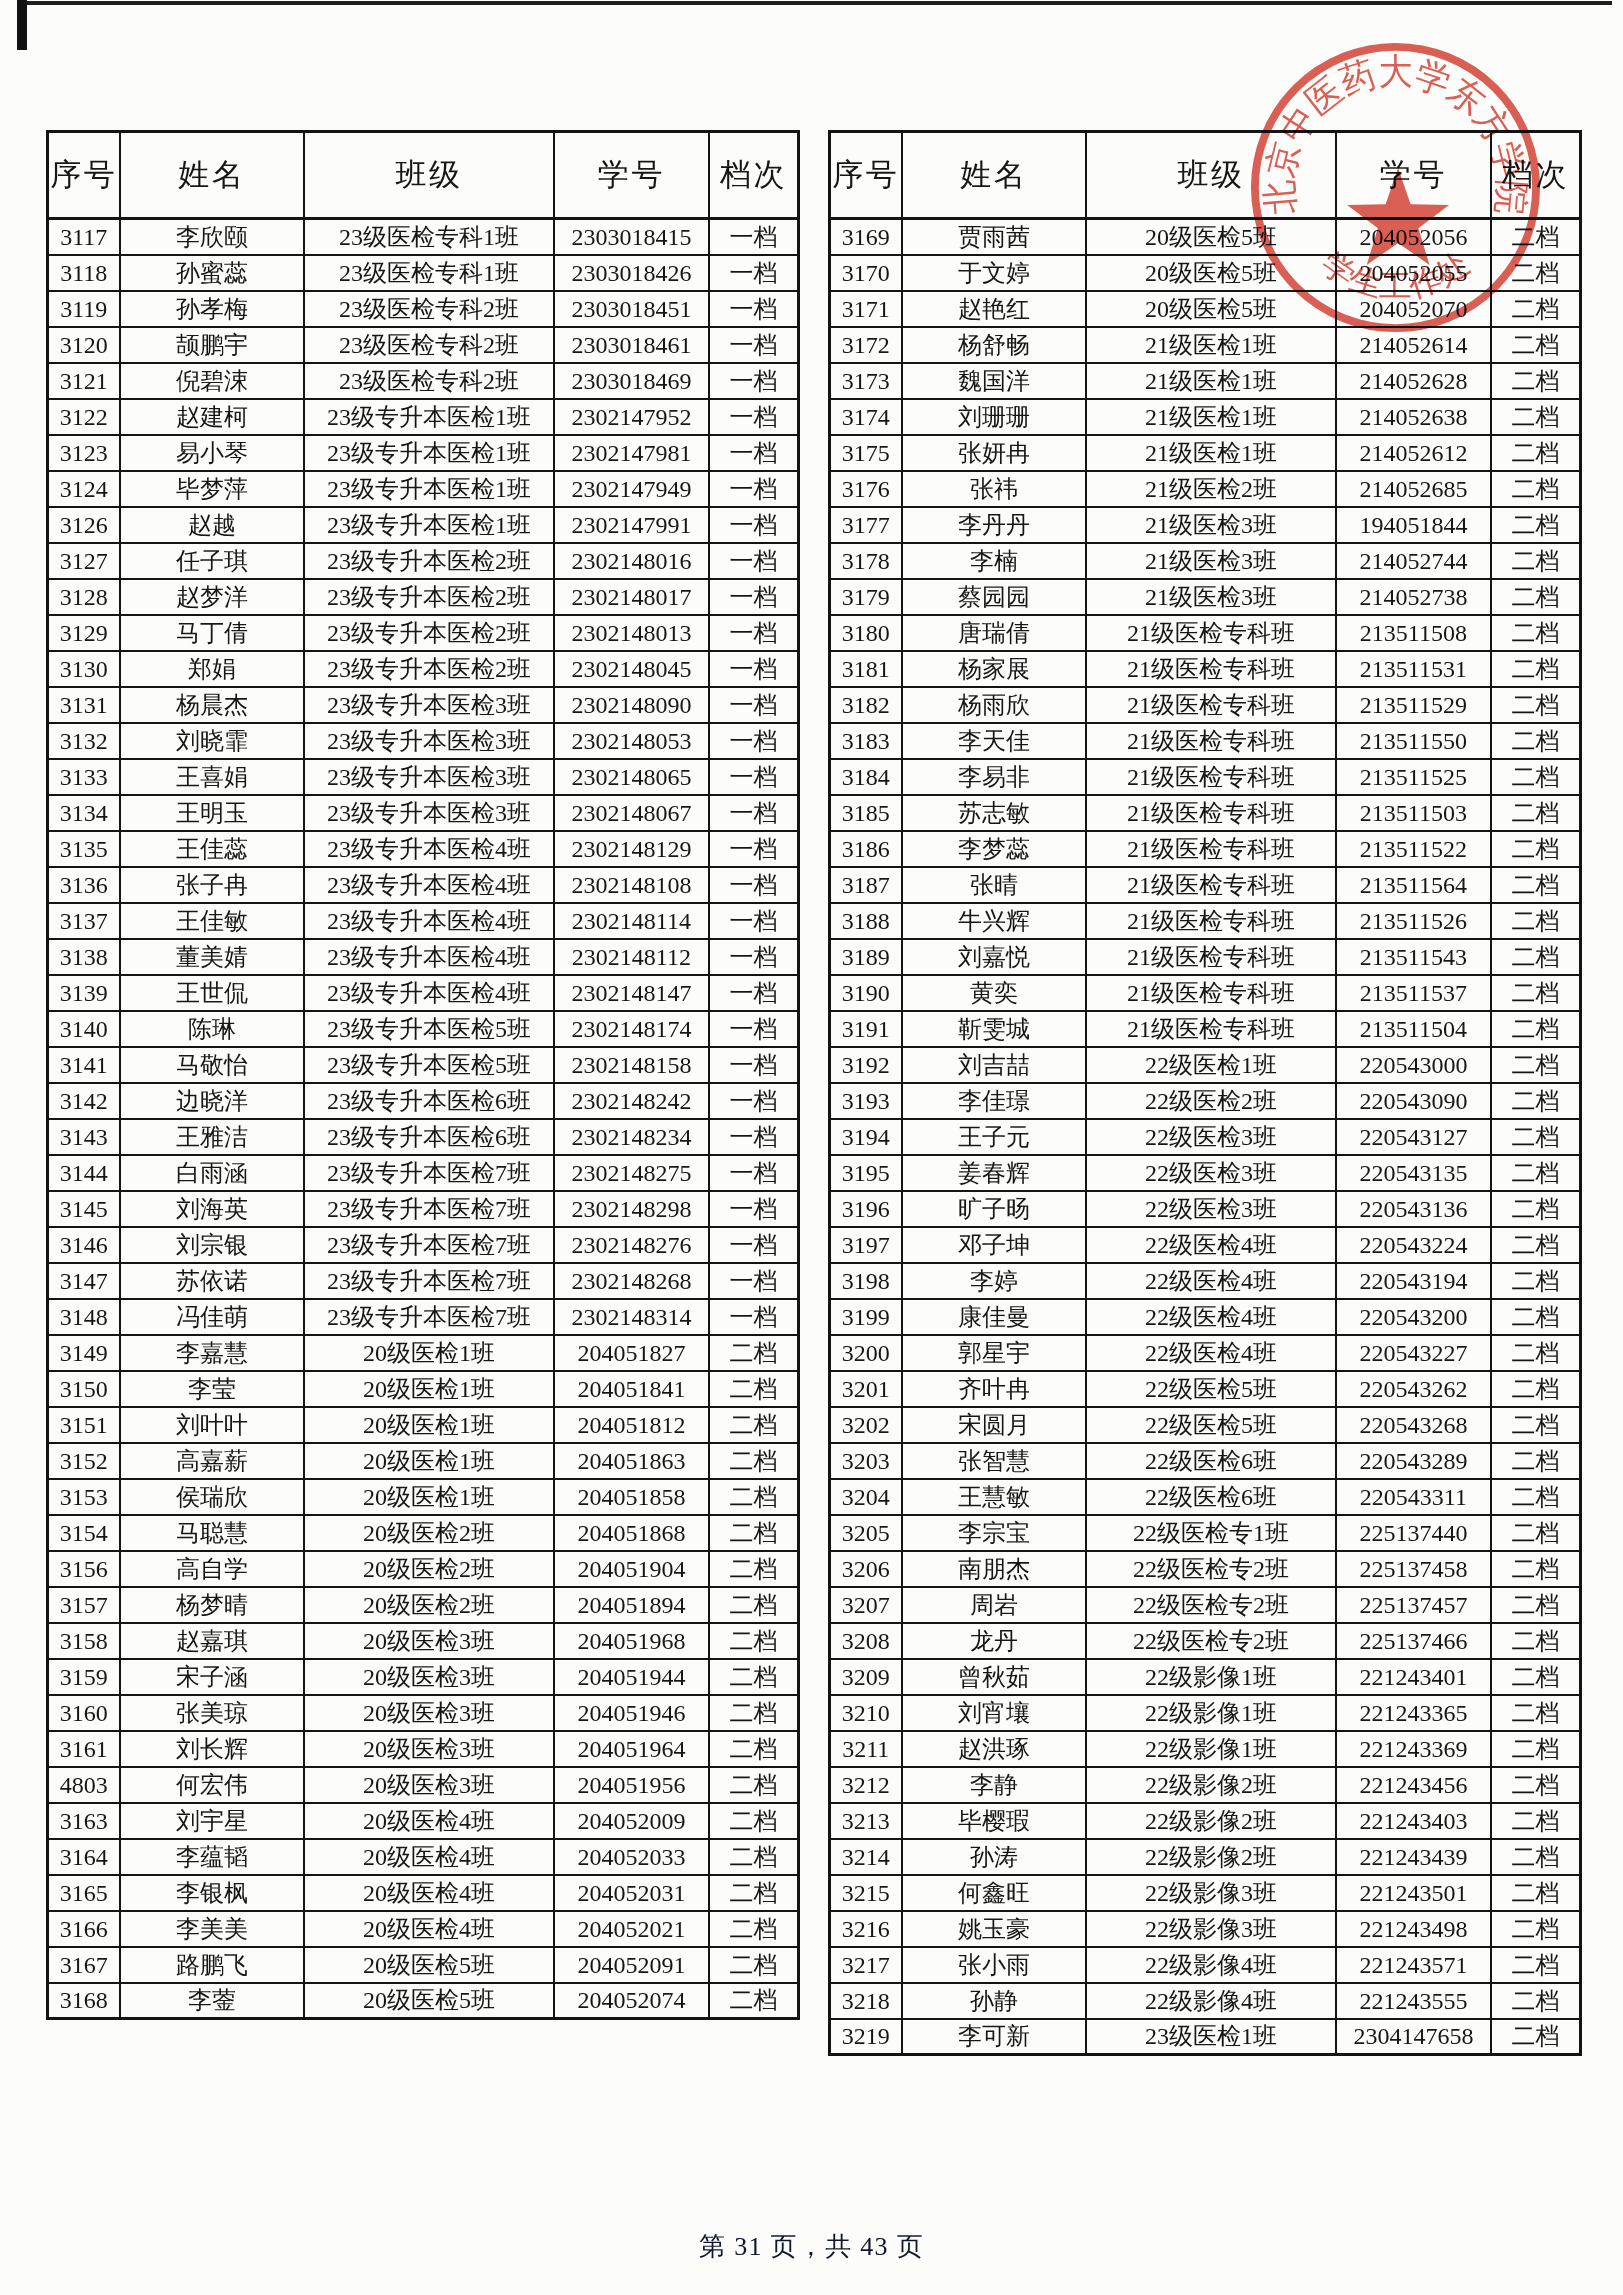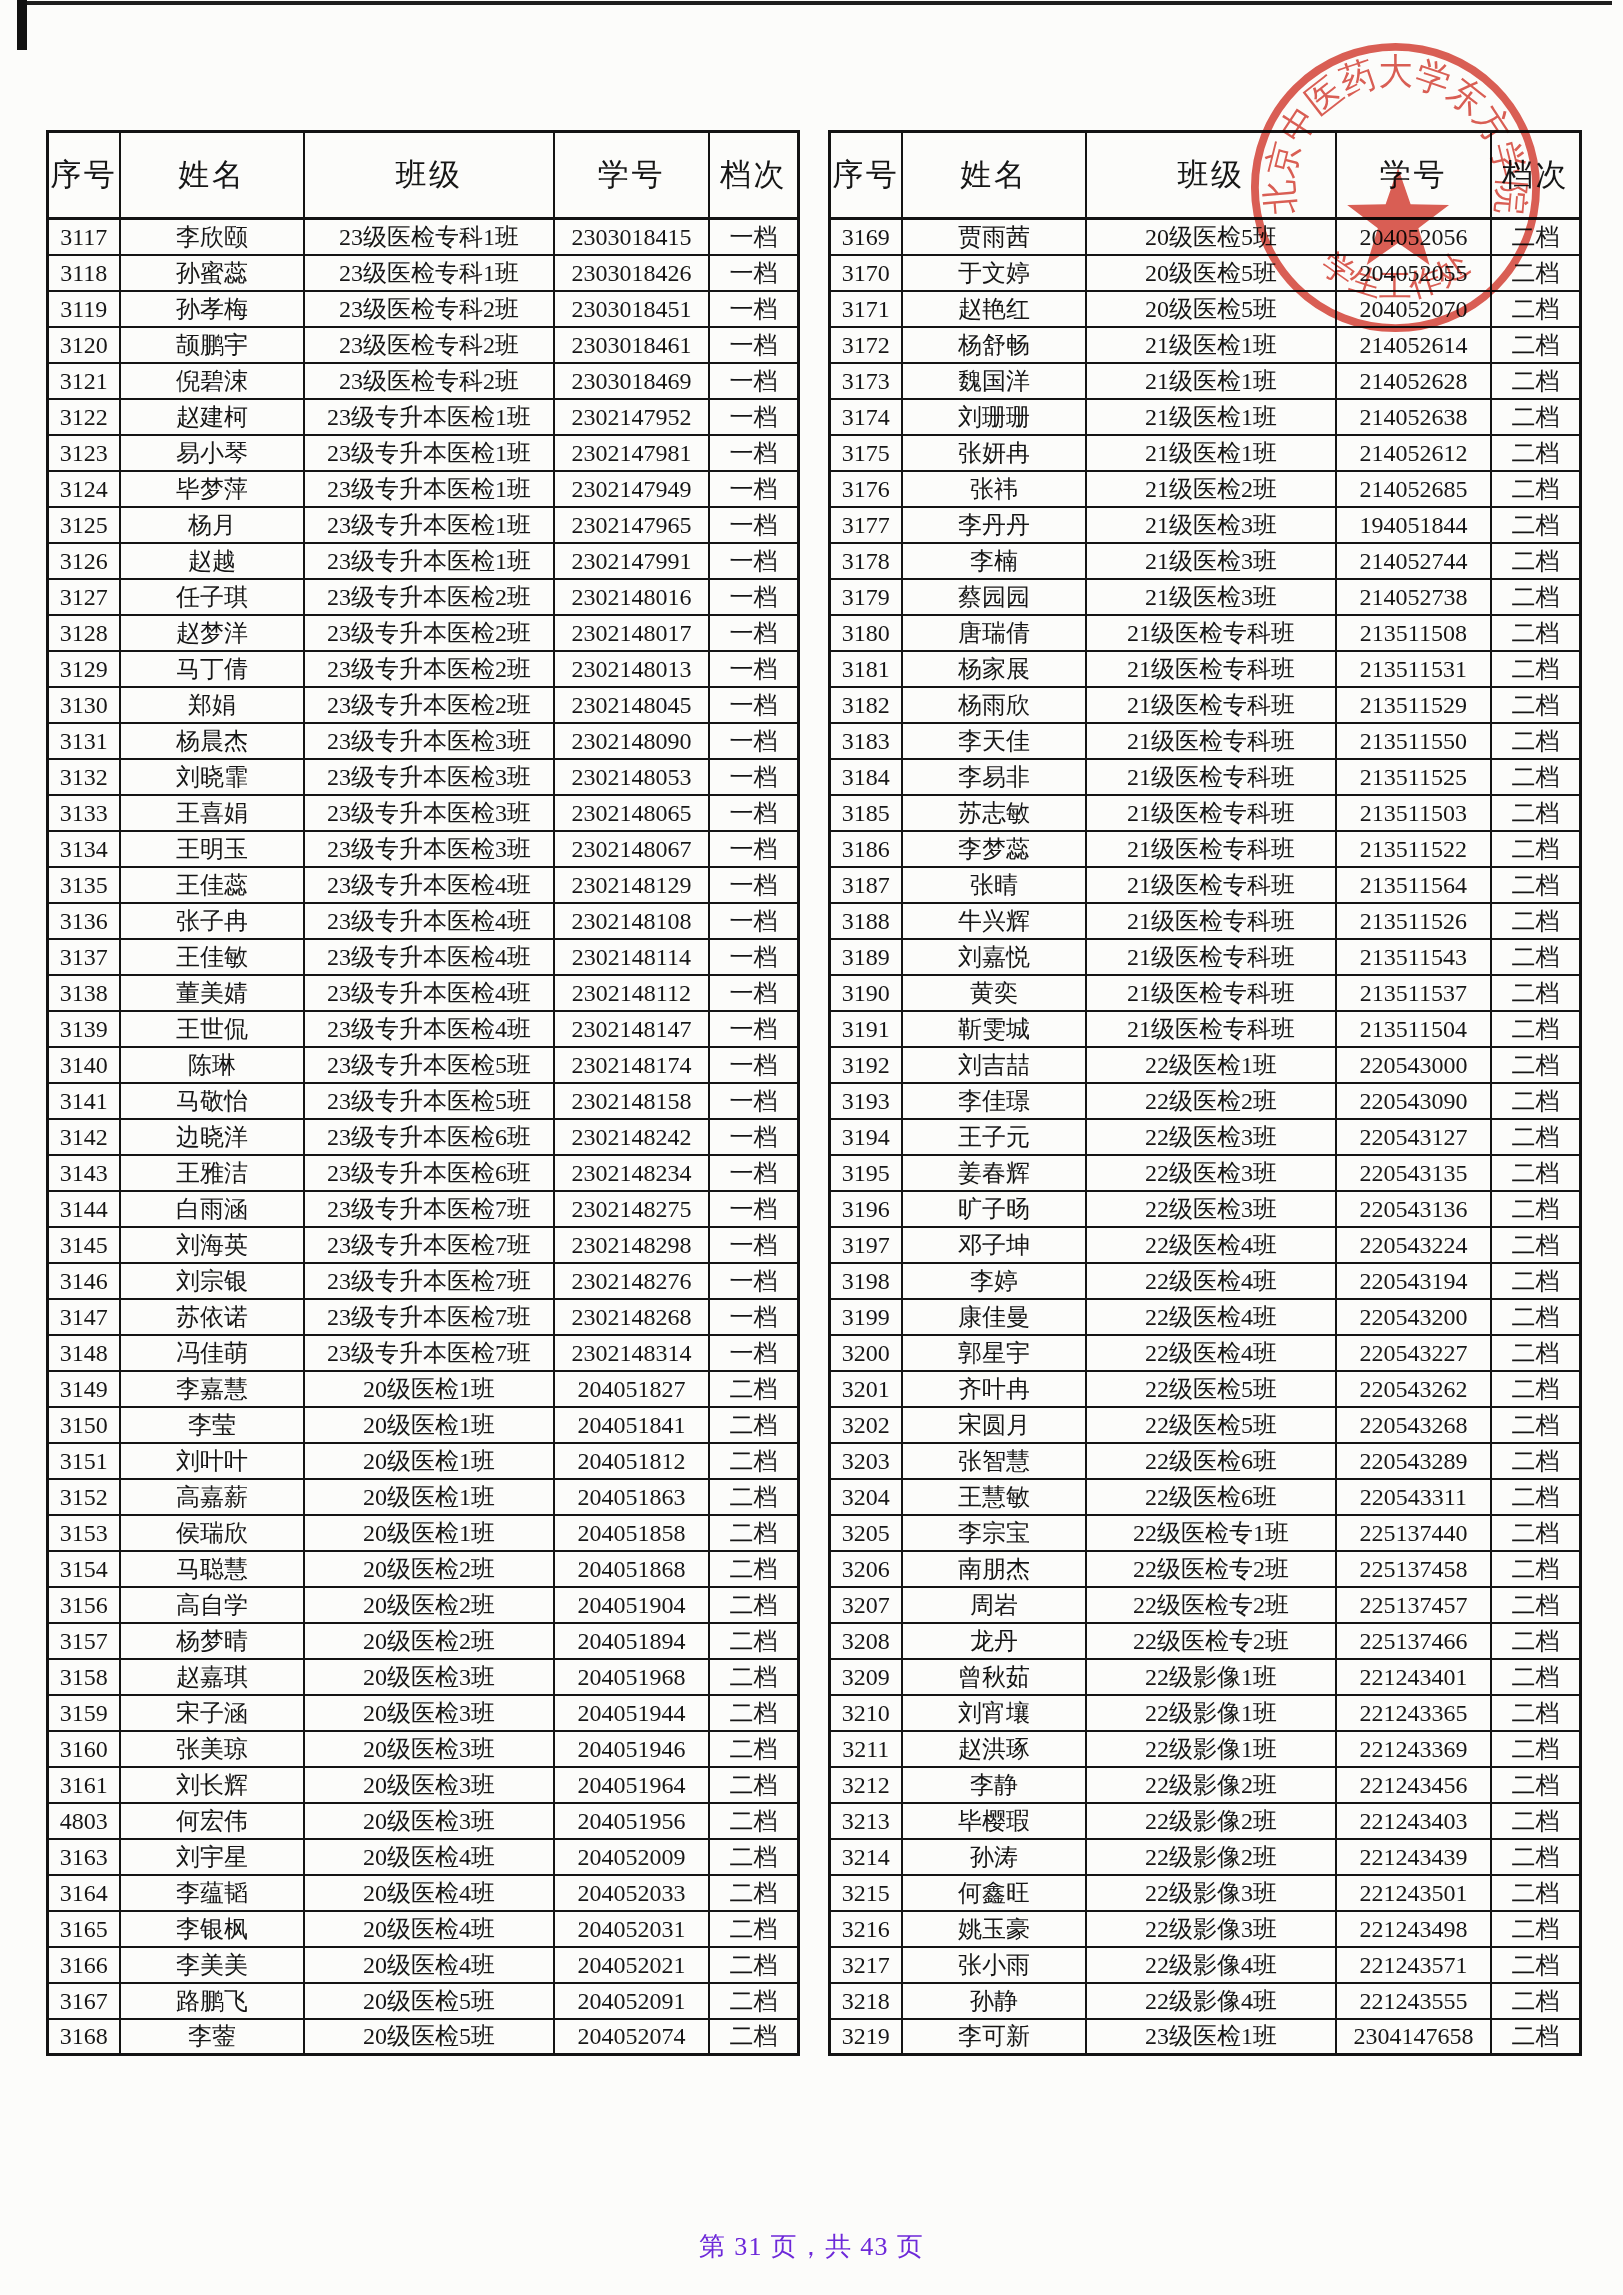--- a/index.html
+++ b/index.html
@@ -37,21 +37,21 @@
   table.roster thead tr{height:87px;}
   table.roster thead th{
     font-size:31px;font-weight:normal;letter-spacing:2.6px;
     border-bottom:3.9px solid #141414;
   }
   table.roster tbody tr{height:36px;}
   table.roster tbody td{font-size:24px;line-height:1;}
 
   .footer{
     position:absolute;left:0;top:2229px;width:100%;
-    text-align:center;font-size:26px;letter-spacing:1.3px;color:#6d28d9;
+    text-align:center;font-size:26px;letter-spacing:1.3px;color:#0f172a;
   }
 
   .stamp{
     position:absolute;left:1232px;top:23.6px;
     width:327px;height:327px;
     mix-blend-mode:multiply;
     opacity:.82;
     pointer-events:none;
   }
 </style>
@@ -131,27 +131,20 @@
           <td>一档</td>
         </tr>
         <tr>
           <td>3124</td>
           <td>毕梦萍</td>
           <td>23级专升本医检1班</td>
           <td>2302147949</td>
           <td>一档</td>
         </tr>
         <tr>
-          <td>3125</td>
-          <td>杨月</td>
-          <td>23级专升本医检1班</td>
-          <td>2302147965</td>
-          <td>一档</td>
-        </tr>
-        <tr>
           <td>3126</td>
           <td>赵越</td>
           <td>23级专升本医检1班</td>
           <td>2302147991</td>
           <td>一档</td>
         </tr>
         <tr>
           <td>3127</td>
           <td>任子琪</td>
           <td>23级专升本医检2班</td>

